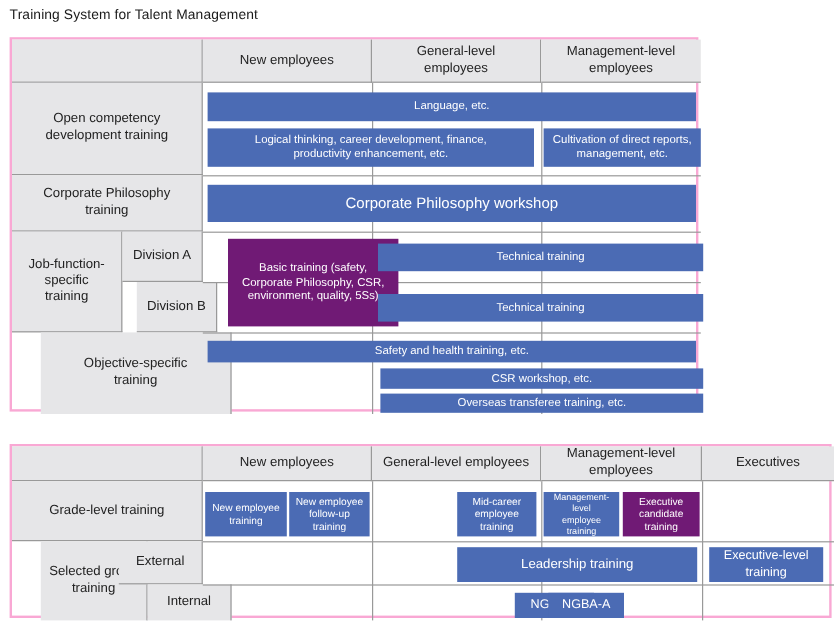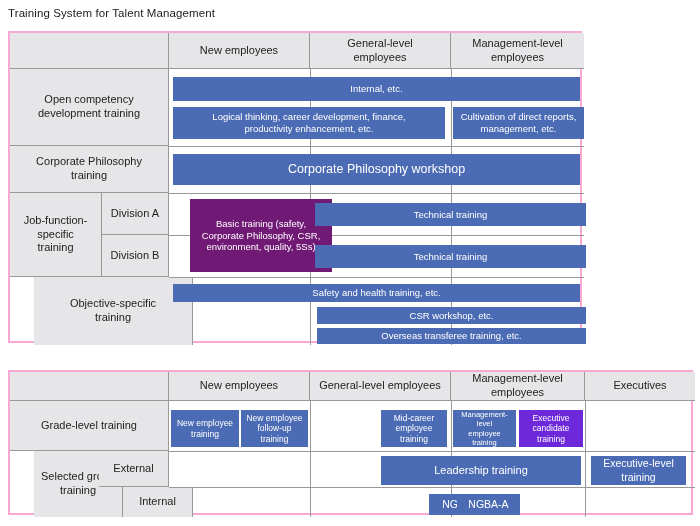--- a/index.html
+++ b/index.html
@@ -52,32 +52,32 @@
 employees</div>
 
   <div class="cell" style="left: 0px; top: 36px; width: 159px; height: 77px; background: rgb(230, 230, 232);">Open competency
 development training</div>
   <div class="cell" style="left: 0px; top: 113px; width: 159px; height: 47px; background: rgb(230, 230, 232);">Corporate Philosophy
 training</div>
   <div class="cell" style="left: 0px; top: 160px; width: 92px; height: 84px; background: rgb(230, 230, 232);">Job-function-
 specific
 training</div>
   <div class="cell" style="left: 92px; top: 160px; width: 67px; height: 42px; background: rgb(230, 230, 232);">Division A</div>
-  <div class="cell" style="left: 92px; top: 202px; width: 67px; height: 42px; background: rgb(230, 230, 232);">Division B</div>
+  <div class="cell" style="left: 104px; top: 202px; width: 67px; height: 42px; background: rgb(230, 230, 232);">Division B</div>
   <div class="cell no-b" style="left: 0px; top: 244px; width: 159px; height: 68px; background: rgb(230, 230, 232);">Objective-specific
 training</div>
 
   <div class="vline" style="left:300px;top:36px;height:276px"></div>
   <div class="vline" style="left:441px;top:36px;height:276px"></div>
   <div class="hline" style="left:159px;top:113px;width:415px"></div>
   <div class="hline" style="left:159px;top:160px;width:415px"></div>
   <div class="hline" style="left:159px;top:202px;width:415px"></div>
   <div class="hline" style="left:159px;top:244px;width:415px"></div>
 
-  <div class="bar" style="left: 163px; top: 44px; width: 407px; height: 24px; background: rgb(75, 107, 180); color: rgb(255, 255, 255);">Internal, etc.</div>
+  <div class="bar" style="left: 163px; top: 44px; width: 407px; height: 24px; background: rgb(75, 107, 180); color: rgb(255, 255, 255);">Language, etc.</div>
   <div class="bar" style="left: 163px; top: 74px; width: 272px; height: 32px; background: rgb(75, 107, 180); color: rgb(255, 255, 255);">Logical thinking, career development, finance,
 productivity enhancement, etc.</div>
   <div class="bar" style="left: 443px; top: 74px; width: 131px; height: 32px; background: rgb(75, 107, 180); color: rgb(255, 255, 255);">Cultivation of direct reports,
 management, etc.</div>
   <div class="bar big" style="left: 163px; top: 121px; width: 407px; height: 31px; background: rgb(75, 107, 180); color: rgb(255, 255, 255);">Corporate Philosophy workshop</div>
   <div class="bar" style="left: 180px; top: 166px; width: 142px; height: 73px; background: #701a75; color: rgb(255, 255, 255);">Basic training (safety,
 Corporate Philosophy, CSR,
 environment, quality, 5Ss)</div>
   <div class="bar" style="left: 305px; top: 170px; width: 271px; height: 23px; background: rgb(75, 107, 180); color: rgb(255, 255, 255);">Technical training</div>
   <div class="bar" style="left: 305px; top: 212px; width: 271px; height: 23px; background: rgb(75, 107, 180); color: rgb(255, 255, 255);">Technical training</div>
@@ -110,21 +110,21 @@
   <div class="bar small" style="left: 161px; top: 38px; width: 68px; height: 37px; background: rgb(75, 107, 180); color: rgb(255, 255, 255);">New employee
 training</div>
   <div class="bar small" style="left: 231px; top: 38px; width: 67px; height: 37px; background: rgb(75, 107, 180); color: rgb(255, 255, 255);">New employee
 follow-up training</div>
   <div class="bar small" style="left: 371px; top: 38px; width: 66px; height: 37px; background: rgb(75, 107, 180); color: rgb(255, 255, 255);">Mid-career
 employee
 training</div>
   <div class="bar xs" style="left: 443px; top: 38px; width: 63px; height: 37px; background: rgb(75, 107, 180); color: rgb(255, 255, 255);">Management-level
 employee
 training</div>
-  <div class="bar small" style="left: 509px; top: 38px; width: 64px; height: 37px; background: #6d28d9; color: rgb(255, 255, 255);">Executive
+  <div class="bar small" style="left: 509px; top: 38px; width: 64px; height: 37px; background: #701a75; color: rgb(255, 255, 255);">Executive
 candidate
 training</div>
   <div class="bar med" style="left: 371px; top: 84px; width: 200px; height: 29px; background: rgb(75, 107, 180); color: rgb(255, 255, 255);">Leadership training</div>
   <div class="bar med2" style="left: 581px; top: 84px; width: 95px; height: 29px; background: rgb(75, 107, 180); color: rgb(255, 255, 255);">Executive-level
 training</div>
   <div class="bar med2" style="left: 371px; top: 122px; width: 66px; height: 21px; background: rgb(75, 107, 180); color: rgb(255, 255, 255); margin-left: 48px;">NGBA-F</div>
   <div class="bar med2" style="left: 447px; top: 122px; width: 63px; height: 21px; background: rgb(75, 107, 180); color: rgb(255, 255, 255);">NGBA-A</div>
 </div>
 
 </body></html>

